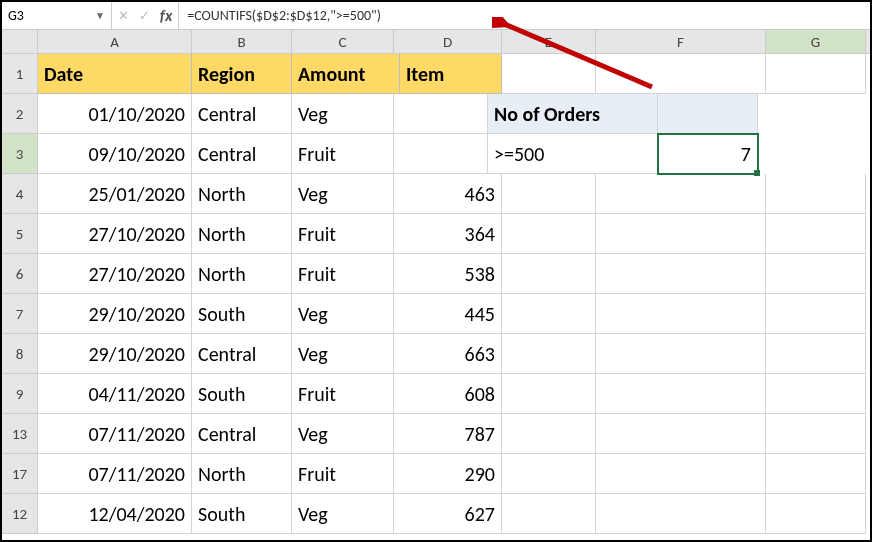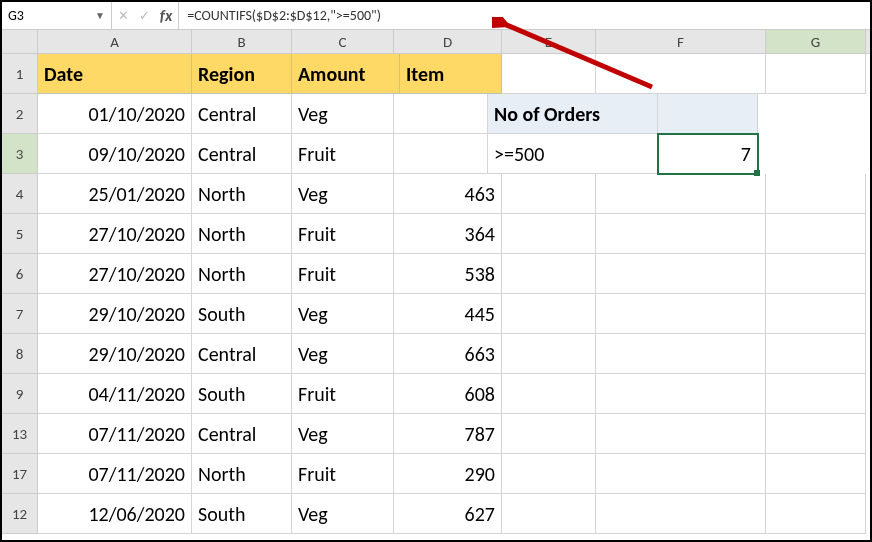--- a/index.html
+++ b/index.html
@@ -275,21 +275,21 @@
         <div class="cell colA right">07/11/2020</div>
         <div class="cell colB">North</div>
         <div class="cell colC">Fruit</div>
         <div class="cell colD right">290</div>
         <div class="cell colE"></div>
         <div class="cell colF"></div>
         <div class="cell colG"></div>
       </div>
       <div class="row">
         <div class="row-h">12</div>
-        <div class="cell colA right">12/06/2020</div>
+        <div class="cell colA right">12/04/2020</div>
         <div class="cell colB">South</div>
         <div class="cell colC">Veg</div>
         <div class="cell colD right">627</div>
         <div class="cell colE"></div>
         <div class="cell colF"></div>
         <div class="cell colG"></div>
       </div>
     </div>
 
 </div>

